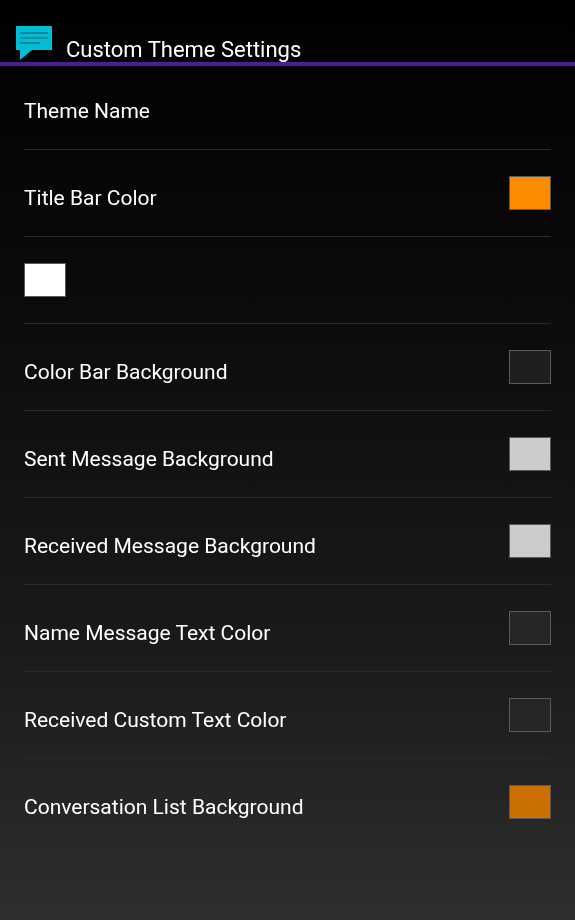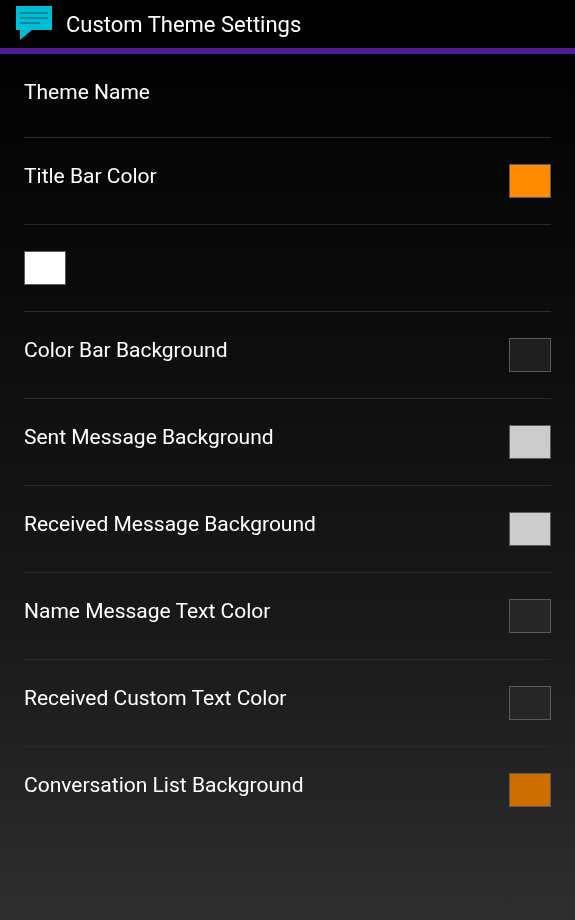--- a/index.html
+++ b/index.html
@@ -9,46 +9,46 @@
     }
     body {
       width: 575px;
       height: 920px;
       background: linear-gradient(180deg, #000000 0%, #0a0a0a 30%, #1a1a1a 70%, #2e2e2e 100%);
       font-family: Roboto, "Helvetica Neue", Arial, sans-serif;
       color: #ffffff;
       overflow: hidden;
     }
     .header {
-      height: 54px;
+      height: 66px;
       display: flex;
-      align-items: center;
+      align-items: flex-end;
       padding-left: 14px;
-      border-bottom: 6px solid #4c1d95;
+      border-bottom: 4px solid #4c1d95;
     }
     .header-icon {
       width: 40px;
       height: 36px;
       margin-right: 12px;
       display: flex;
       align-items: center;
       justify-content: center;
     }
     .header-title {
       font-size: 22px;
       font-weight: 400;
       color: #ffffff;
     }
     .settings-list {
       padding: 0 24px;
     }
     .settings-row {
       min-height: 84px;
       display: flex;
-      align-items: flex-start;
+      align-items: flex-end;
       justify-content: space-between;
       padding: 26px 0;
       border-bottom: 1px solid #2a2a2a;
     }
     .settings-row:last-child {
       border-bottom: none;
     }
     .row-label {
       font-size: 21px;
       font-weight: 400;

